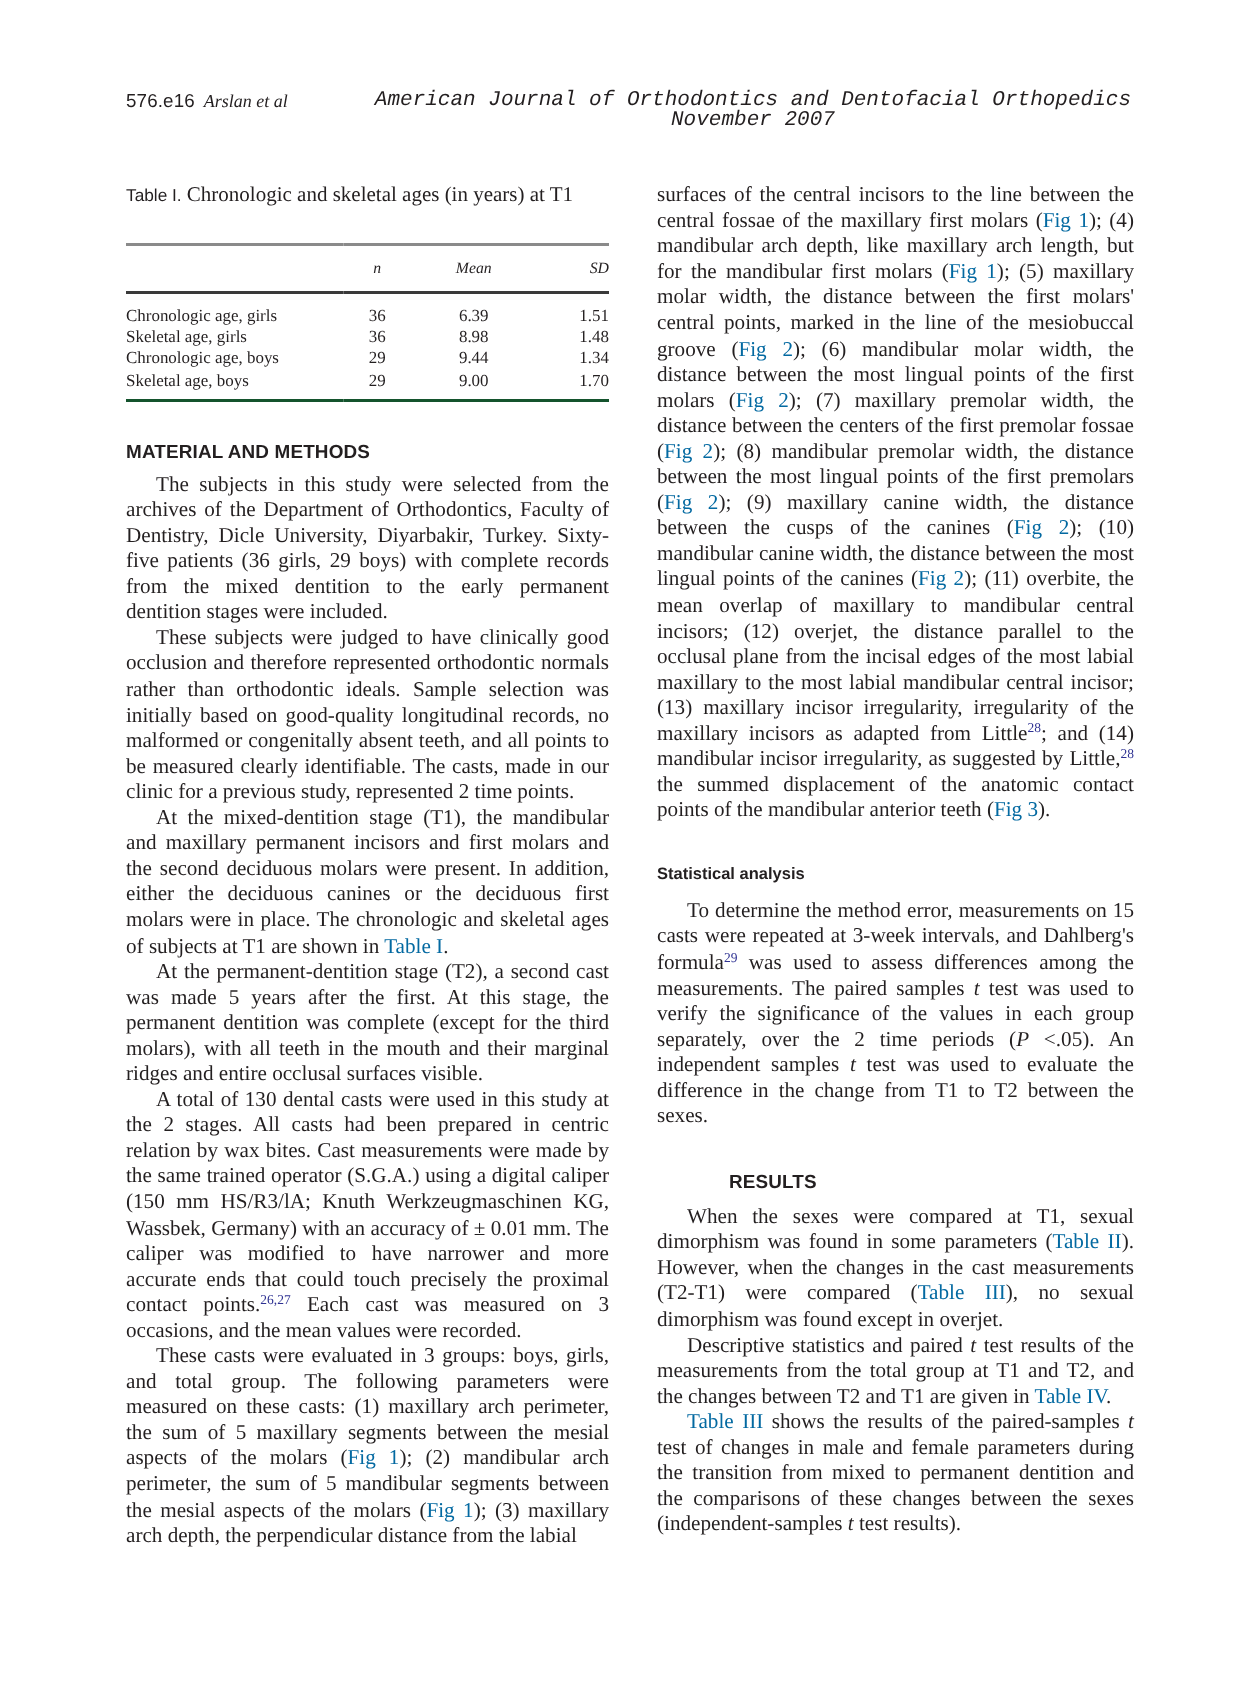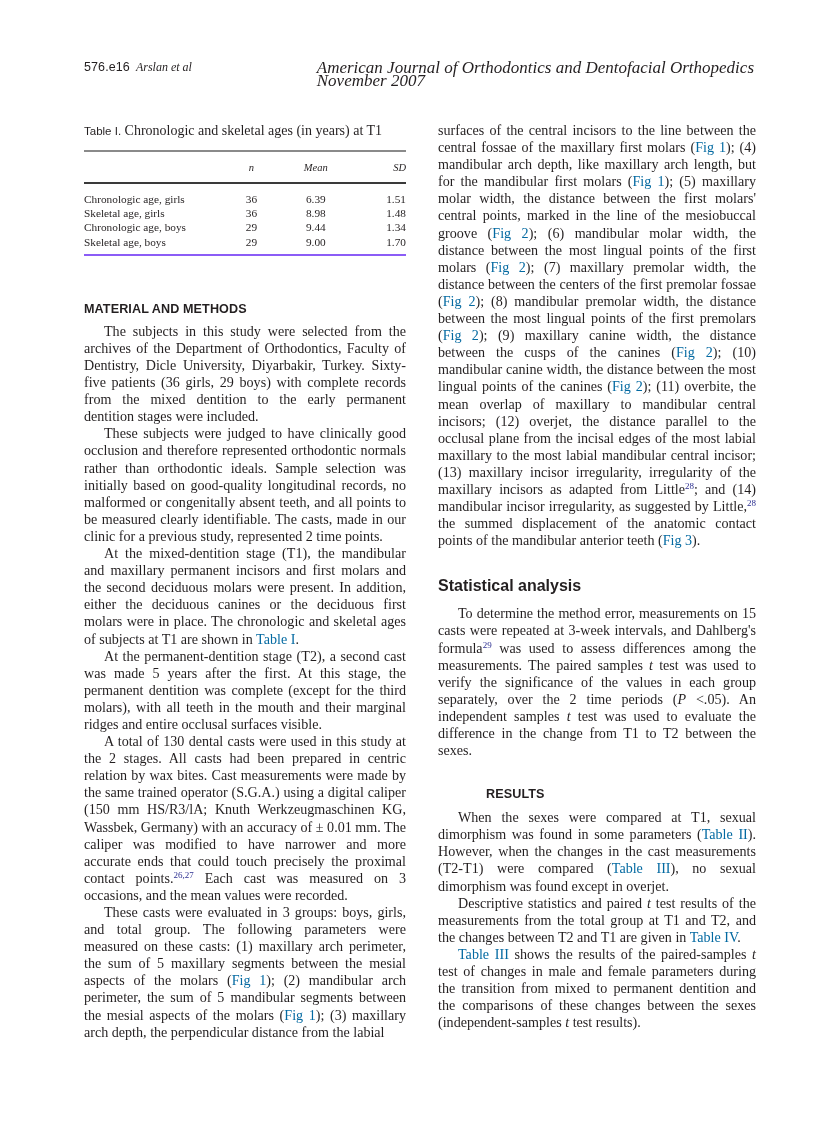--- a/index.html
+++ b/index.html
@@ -2,40 +2,40 @@
 <html><head>
   <meta charset="utf-8">
   <style>
     html, body { margin: 0; padding: 0; background: #ffffff; }
     body { width: 838px; height: 1122px; position: relative; overflow: hidden; color: #231f20; }
 
     .running-head { position: absolute; top: 60px; left: 84px; right: 84px; height: 40px; }
     .rh-left { position: absolute; left: 0; top: 0; font-size: 12.5px; }
     .rh-left .page-num { font-family: "Liberation Sans", sans-serif; font-weight: normal; font-size: 12.5px; letter-spacing: 0.1px; }
     .rh-left .authors { font-family: "Liberation Serif", serif; font-style: italic; font-size: 12px; margin-left: 6px; }
-    .rh-right { position: absolute; right: 0; top: 1px; text-align: left; font-family: Liberation Serif, serif; font-style: italic; font-size: 17px; line-height: 13px; }
+    .rh-right { position: absolute; right: 0; top: 1px; text-align: center; font-family: Liberation Mono, monospace; font-style: italic; font-size: 14px; line-height: 13px; }
 
     .col { position: absolute; top: 122px; width: 322px; }
     .col-left { left: 84px; }
     .col-right { left: 438px; width: 318px; }
 
-    .table-caption { font-family: "Liberation Serif", serif; font-size: 14px; margin: 0 0 10px 0; line-height: 18px; white-space: nowrap; }
+    .table-caption { font-family: "Liberation Serif", serif; font-size: 14px; margin: 0 0 22px 0; line-height: 18px; white-space: nowrap; }
     .table-caption .tlabel { font-family: "Liberation Sans", sans-serif; font-size: 11.5px; }
     table.data { width: 100%; border-collapse: collapse; font-family: "Liberation Serif", serif; font-size: 11.3px; }
     table.data thead th { font-weight: normal; font-style: italic; font-size: 10.5px; padding: 10px 0 9px 0; border-top: 2px solid #8a8a8a; border-bottom: 2px solid #3a3a3a; }
     table.data td { padding: 0; line-height: 14.2px; }
     table.data tbody tr:first-child td { padding-top: 8px; }
-    table.data tbody tr:last-child td { padding-bottom: 5px; border-bottom: 2px solid #8b5cf6; }
+    table.data tbody tr:last-child td { padding-bottom: 5px; border-bottom: 2px solid #14532d; }
     .c-label { text-align: left; width: 45%; margin-left: 24px; }
     .c-n { text-align: center; width: 14%; }
     .c-mean { text-align: center; width: 26%; }
     .c-sd { text-align: right; width: 15%; }
 
     h2.section { font-family: "Liberation Sans", sans-serif; font-weight: bold; font-size: 12.6px; margin: 0; letter-spacing: 0.1px; color: #231f20; }
-    h3.subsection { font-family: "Liberation Sans", sans-serif; font-weight: bold; font-size: 16px; margin: 0; color: #231f20; }
+    h3.subsection { font-family: "Liberation Sans", sans-serif; font-weight: bold; font-size: 11px; margin: 0; color: #231f20; }
 
     p.body { font-family: "Liberation Serif", serif; font-size: 14.1px; line-height: 17.1px; margin: 0; text-align: justify; text-indent: 20px; hyphens: manual; }
     p.body.noindent { text-indent: 0; }
     .ref { color: #0369a1; }
     sup { font-size: 9px; line-height: 0; vertical-align: 5px; }
     sup.ref { color: #2e3192; }
     .it { font-style: italic; }
   </style>
 </head>
 <body>
@@ -86,21 +86,21 @@
       </tr>
       <tr>
         <td class="c-label">Skeletal age, boys</td>
         <td class="c-n">29</td>
         <td class="c-mean">9.00</td>
         <td class="c-sd">1.70</td>
       </tr>
     </tbody>
   </table>
 
-  <h2 class="section" style="margin-top:46px; margin-bottom:7px;">MATERIAL AND METHODS</h2>
+  <h2 class="section" style="margin-top:26px; margin-bottom:7px;">MATERIAL AND METHODS</h2>
 
   <p class="body">The subjects in this study were selected from the archives of the Department of Orthodontics, Faculty of Dentistry, Dicle University, Diyarbakir, Turkey. Sixty-five patients (36 girls, 29 boys) with complete records from the mixed dentition to the early permanent dentition stages were included.</p>
   <p class="body">These subjects were judged to have clinically good occlusion and therefore represented orthodontic normals rather than orthodontic ideals. Sample selection was initially based on good-quality longitudinal records, no malformed or congenitally absent teeth, and all points to be measured clearly identifiable. The casts, made in our clinic for a previous study, represented 2 time points.</p>
   <p class="body"><span>At the mixed-dentition stage (T1), the mandibular and maxillary permanent incisors and first molars and the second deciduous molars were present. In addition, either the deciduous canines or the deciduous first molars were in place. The chronologic and skeletal ages of subjects at T1 are shown in </span><span class="ref">Table I</span><span>.</span></p>
   <p class="body">At the permanent-dentition stage (T2), a second cast was made 5 years after the first. At this stage, the permanent dentition was complete (except for the third molars), with all teeth in the mouth and their marginal ridges and entire occlusal surfaces visible.</p>
   <p class="body"><span>A total of 130 dental casts were used in this study at the 2 stages. All casts had been prepared in centric relation by wax bites. Cast measurements were made by the same trained operator (S.G.A.) using a digital caliper (150 mm HS/R3/lA; Knuth Werkzeugmaschinen KG, Wassbek, Germany) with an accuracy of ± 0.01 mm. The caliper was modified to have narrower and more accurate ends that could touch precisely the proximal contact points.</span><sup class="ref">26,27</sup><span> Each cast was measured on 3 occasions, and the mean values were recorded.</span></p>
   <p class="body"><span>These casts were evaluated in 3 groups: boys, girls, and total group. The following parameters were measured on these casts: (1) maxillary arch perimeter, the sum of 5 maxillary segments between the mesial aspects of the molars (</span><span class="ref">Fig 1</span><span>); (2) mandibular arch perimeter, the sum of 5 mandibular segments between the mesial aspects of the molars (</span><span class="ref">Fig 1</span><span>); (3) maxillary arch depth, the perpendicular distance from the labial</span></p>
 </div>
 
 <div class="col col-right">

